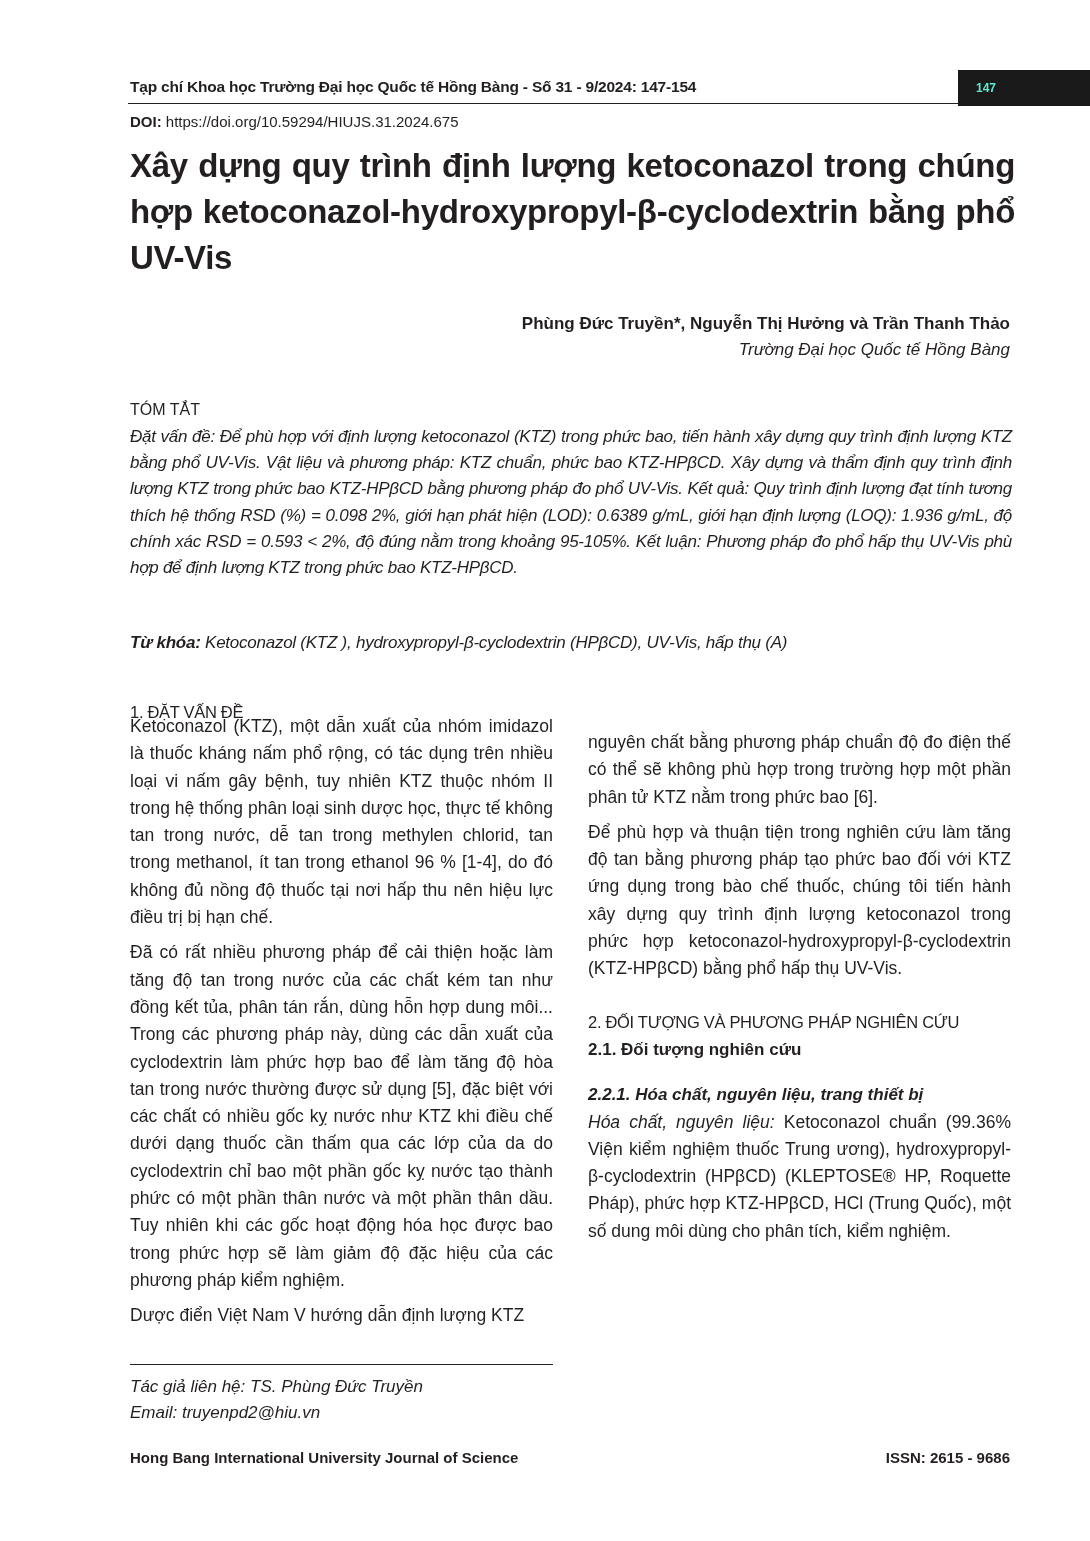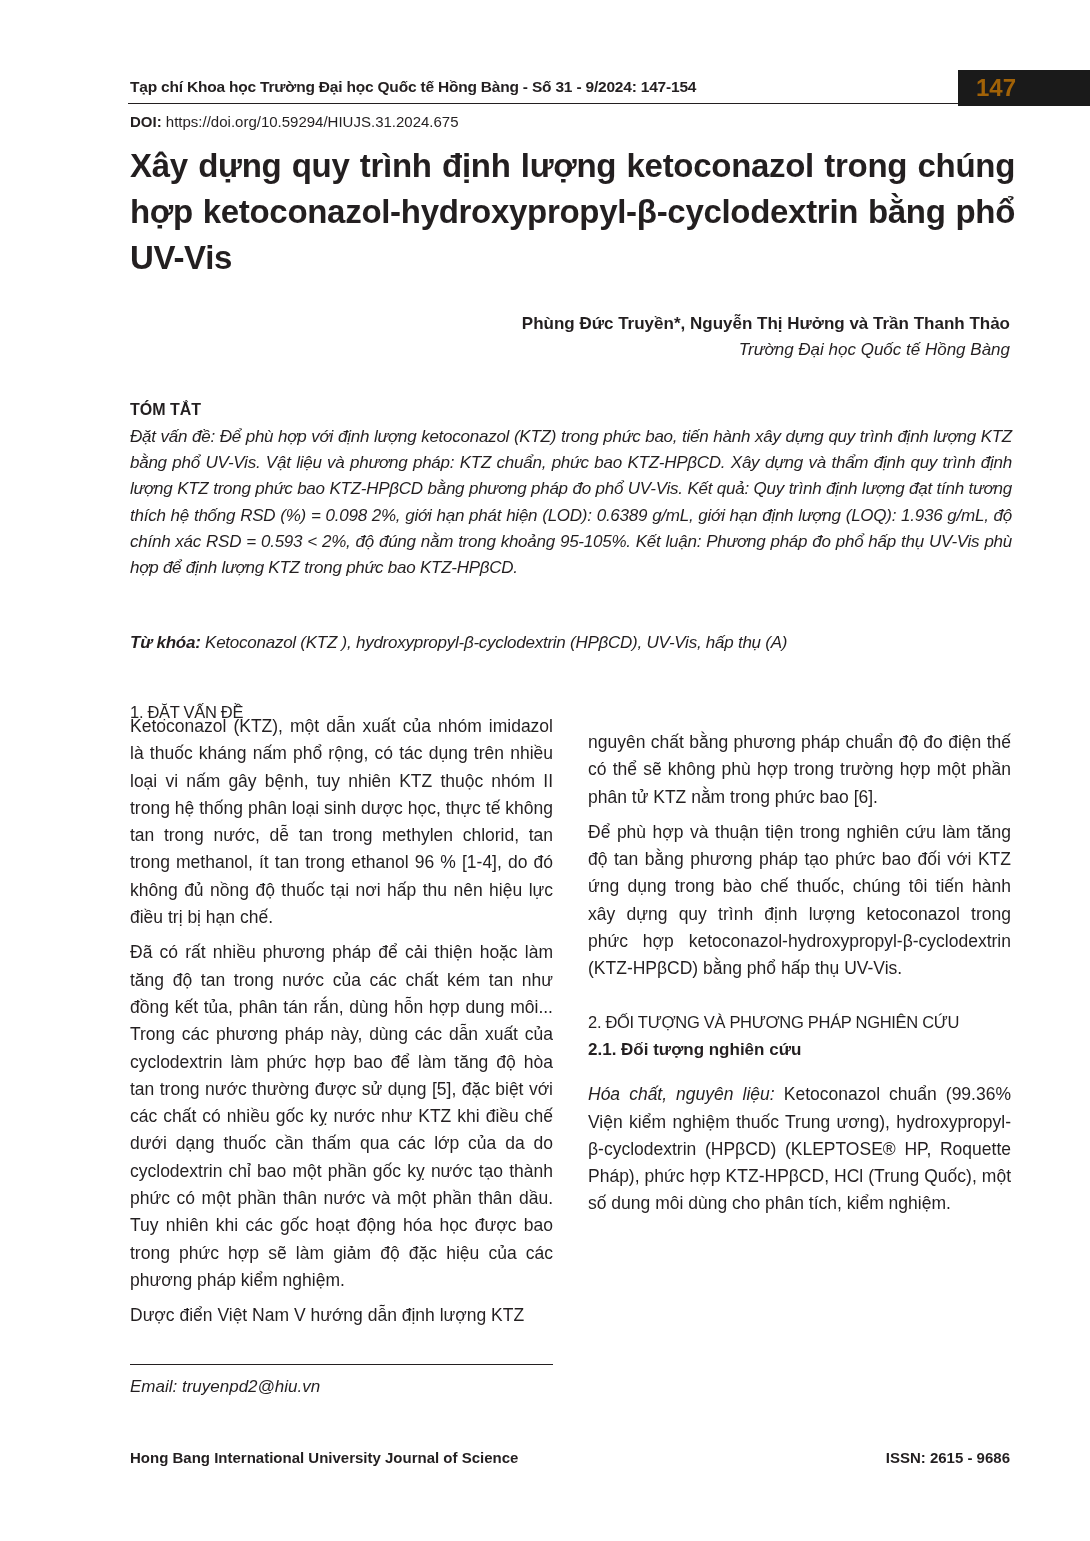--- a/index.html
+++ b/index.html
@@ -1,29 +1,29 @@
 <!DOCTYPE html>
 <html><head>
 <meta charset="utf-8">
 <style>
   html, body { margin: 0; padding: 0; background: #ffffff; }
   body { width: 1090px; height: 1541px; position: relative; overflow: hidden;
          font-family: "Liberation Sans", sans-serif; color: #231f20; }
   .abs { position: absolute; }
   .hdr-title { left: 130px; top: 78px; font-size: 15.5px; font-weight: bold; letter-spacing: -0.2px; }
   .hdr-line { left: 128px; top: 103px; width: 832px; height: 1px; background: #231f20; }
-  .page-box { left: 958px; top: 70px; width: 132px; height: 36px; background: #1a1a1a; color: #a16207;
-              font-weight: bold; font-size: 24px; line-height: 36px; padding-left: 18px; box-sizing: border-box; }
+  .page-box { left: 958px; top: 70px; width: 132px; height: 36px; background: #1a1a1a; color: #5eead4;
+              font-weight: bold; font-size: 12px; line-height: 36px; padding-left: 18px; box-sizing: border-box; }
   .doi { left: 130px; top: 113px; font-size: 15px; }
   .doi b { font-weight: bold; }
   .title { left: 130px; top: 143px; width: 885px; font-size: 33px; font-weight: bold; line-height: 46px;
            letter-spacing: -0.3px; text-align: justify; }
   .authors { right: 80px; top: 314px; font-size: 17px; font-weight: bold; text-align: right; }
   .affil { right: 80px; top: 340px; font-size: 17px; font-style: italic; text-align: left; margin-left: 40px; }
-  .abs-head { left: 130px; top: 401px; font-size: 16px; font-weight: bold; }
+  .abs-head { left: 130px; top: 401px; font-size: 16px; font-weight: normal; }
   .abs-body { left: 130px; top: 424px; width: 882px; font-size: 17px; font-style: italic; line-height: 26.2px;
               text-align: justify; letter-spacing: -0.25px; }
   .kw { left: 130px; top: 633px; font-size: 17px; font-style: italic; letter-spacing: -0.25px; }
   .kw b { font-weight: bold; }
   .col { width: 423px; font-size: 17.5px; line-height: 27.3px; text-align: justify; }
   .col p { margin: 0 0 8px 0; }
   .col-left { left: 130px; top: 713px; }
   .col-right { left: 588px; top: 729px; }
   .sec-h { font-weight: normal; font-size: 16.5px; letter-spacing: -0.3px; }
   .left-head { left: 130px; top: 703px; }
@@ -58,22 +58,24 @@
   <p style="text-align:left">Dược điển Việt Nam V hướng dẫn định lượng KTZ</p>
 </div>
 
 <div class="abs col col-right">
   <p>nguyên chất bằng phương pháp chuẩn độ đo điện thế có thể sẽ không phù hợp trong trường hợp một phần phân tử KTZ nằm trong phức bao [6].</p>
   <p>Để phù hợp và thuận tiện trong nghiên cứu làm tăng độ tan bằng phương pháp tạo phức bao đối với KTZ ứng dụng trong bào chế thuốc, chúng tôi tiến hành xây dựng quy trình định lượng ketoconazol trong phức hợp ketoconazol-hydroxypropyl-β-cyclodextrin (KTZ-HPβCD) bằng phổ hấp thụ UV-Vis.</p>
   <div class="spacer"></div>
   <div class="sec-h">2. ĐỐI TƯỢNG VÀ PHƯƠNG PHÁP NGHIÊN CỨU</div>
   <div class="sub-h">2.1. Đối tượng nghiên cứu</div>
   <div class="spacer"></div>
+  <div class="subsub-h">2.2.1. Hóa chất, nguyên liệu, trang thiết bị</div>
   <p><i>Hóa chất, nguyên liệu:</i><span> Ketoconazol chuẩn (99.36% Viện kiểm nghiệm thuốc Trung ương), hydroxypropyl-β-cyclodextrin (HPβCD) (KLEPTOSE® HP, Roquette Pháp), phức hợp KTZ-HPβCD, HCl (Trung Quốc), một số dung môi dùng cho phân tích, kiểm nghiệm.</span></p>
 </div>
 
 <div class="abs rule-left"></div>
 <div class="abs contact">
+  <div>Tác giả liên hệ: TS. Phùng Đức Truyền</div>
   <div>Email: truyenpd2@hiu.vn</div>
 </div>
 
 <div class="abs footer-l">Hong Bang International University Journal of Science</div>
 <div class="abs footer-r">ISSN: 2615 - 9686</div>
 
 </body></html>

